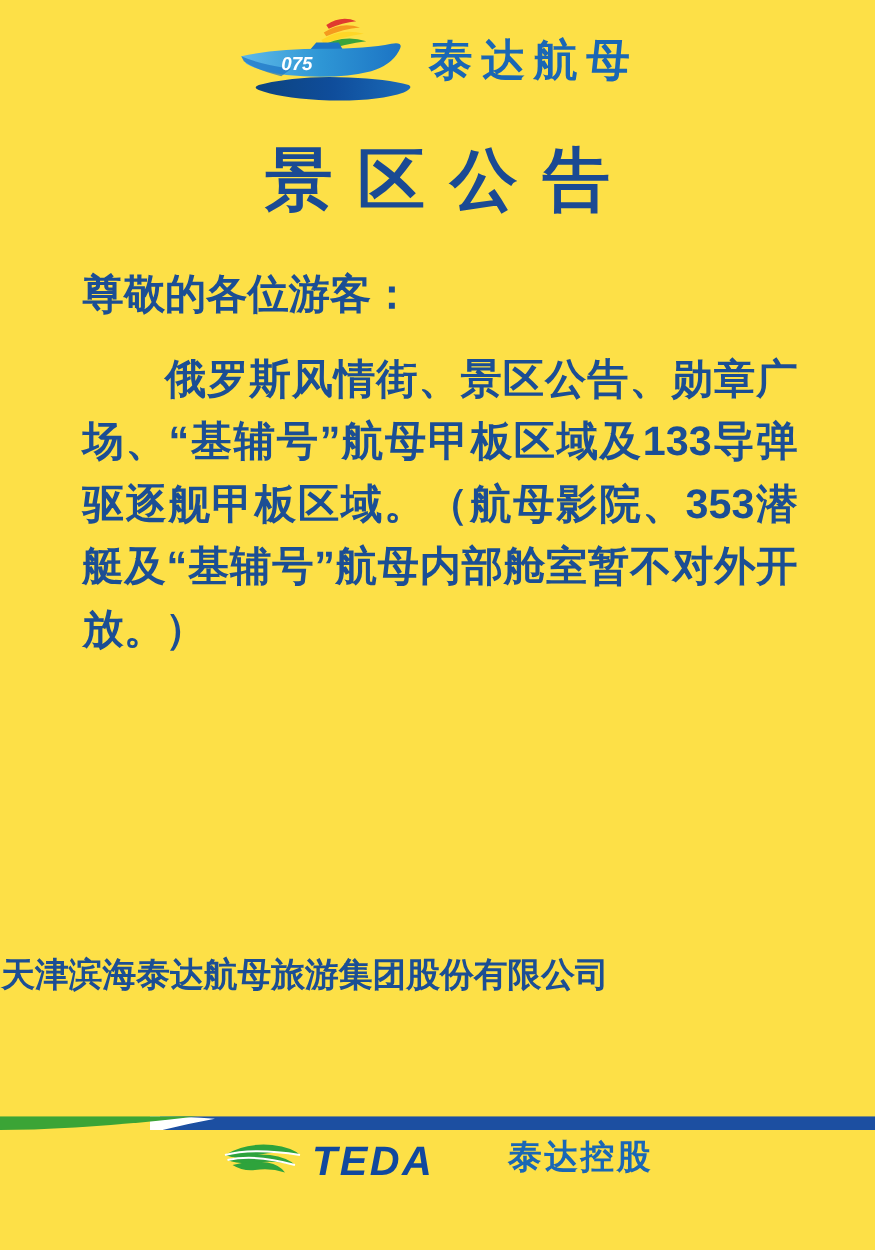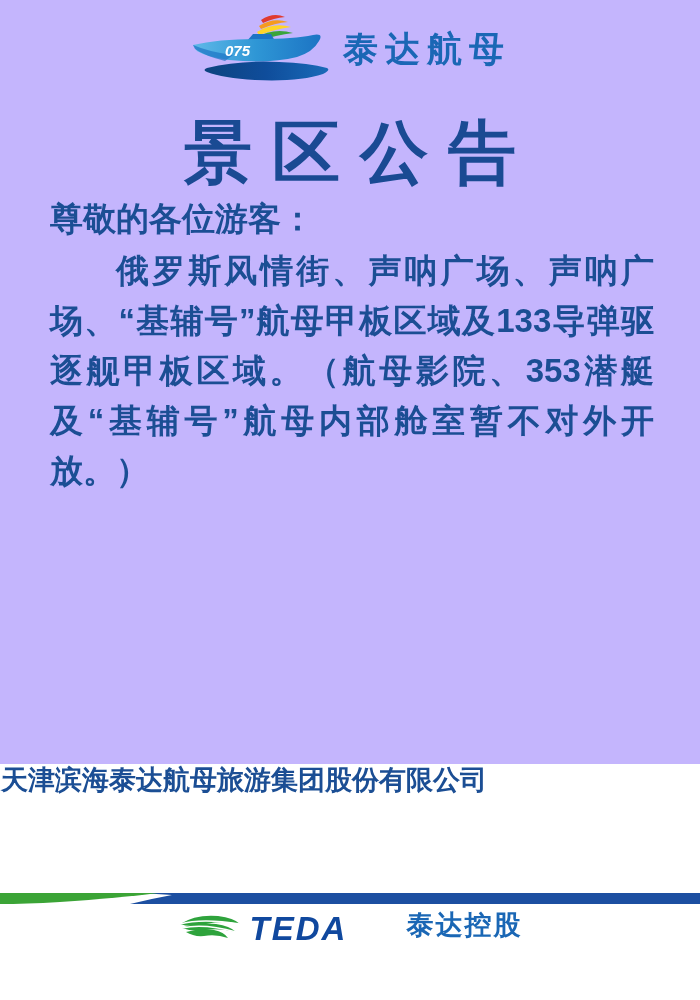--- a/index.html
+++ b/index.html
@@ -1,53 +1,53 @@
 <!DOCTYPE html>
 <html><head>
 <meta charset="utf-8">
 <style>
   * { margin: 0; padding: 0; box-sizing: border-box; }
   html, body { width: 700px; background: #ffffff; }
   body {
     font-family: "Liberation Sans", "DejaVu Sans", sans-serif;
     width: 700px; height: 1000px; position: relative; overflow: hidden;
   }
-  .page { width: 700px; height: 764px; position: relative; background: #c4b5fd; }
+  .page { width: 700px; height: 1000px; position: relative; background: #fde047; }
 
   
   .header {
     position: absolute; top: 6px; left: 0; width: 700px; height: 80px;
     display: flex; align-items: center; justify-content: center; gap: 6px;
   }
   .ship-logo { width: 148px; height: 76px; flex: 0 0 auto; }
   .brand-block { display: flex; flex-direction: row; align-items: center; margin-top: 6px; }
   .brand-cn {
     font-size: 35px; font-weight: bold; color: #1a67b5; letter-spacing: 7px;
     line-height: 1.05; white-space: nowrap;
   }
   .brand-en {
     font-size: 19px; font-weight: bold; color: #124e9e; letter-spacing: 1px;
     line-height: 1.1; white-space: nowrap; margin-top: 2px;
   }
 
   
   .notice-title {
     position: absolute; top: 108px; left: 0; width: 700px;
-    text-align: center; font-size: 68px; font-weight: bold;
+    text-align: center; font-size: 54px; font-weight: bold;
     color: #1a4a93; letter-spacing: 20px; text-indent: 20px;
     white-space: nowrap;
   }
 
   
   .notice-body {
     position: absolute; top: 192px; left: 48px; width: 608px;
     color: #1b4e94; font-weight: bold; font-size: 33px; line-height: 50px;
     text-align: justify;
   }
-  .notice-body p { text-indent: 2em; margin: 2px; }
+  .notice-body p { text-indent: 2em; margin: 18px; }
   .notice-body .salutation { text-indent: 0; }
 
   
   .signature {
     position: absolute; top: 762px; left: 1px; width: 700px;
     text-align: left; padding-right: 64px;
     color: #1b4e94; font-weight: bold; font-size: 27px; white-space: nowrap;
   }
   .notice-date {
     position: absolute; top: 818px; left: 0; width: 700px;
@@ -109,21 +109,21 @@
     </svg>
     <div class="brand-block">
       <div class="brand-cn">泰达航母</div>
     </div>
   </div>
 
   <div class="notice-title">景区公告</div>
 
   <div class="notice-body">
     <p class="salutation">尊敬的各位游客：</p>
-    <p>俄罗斯风情街、声呐广场、声呐广场、“基辅号”航母甲板区域及133导弹驱逐舰甲板区域。（航母影院、353潜艇及“基辅号”航母内部舱室暂不对外开放。）</p>
+    <p>俄罗斯风情街、景区公告、勋章广场、“基辅号”航母甲板区域及133导弹驱逐舰甲板区域。（航母影院、353潜艇及“基辅号”航母内部舱室暂不对外开放。）</p>
   </div>
 
   <div class="signature">天津滨海泰达航母旅游集团股份有限公司</div>
 
   <svg class="footer-bar" viewBox="0 0 700 11" preserveAspectRatio="none" xmlns="http://www.w3.org/2000/svg">
     <rect x="128" y="0" width="572" height="11" fill="#1c4fa1"></rect>
     <path d="M120 0 Q150 0 172 2 Q150 6 130 11 L120 11 Z" fill="#ffffff"></path>
     <path d="M0 0 L158 0 Q120 5 60 9 Q25 11 0 11 Z" fill="#3ba436"></path>
   </svg>
 

